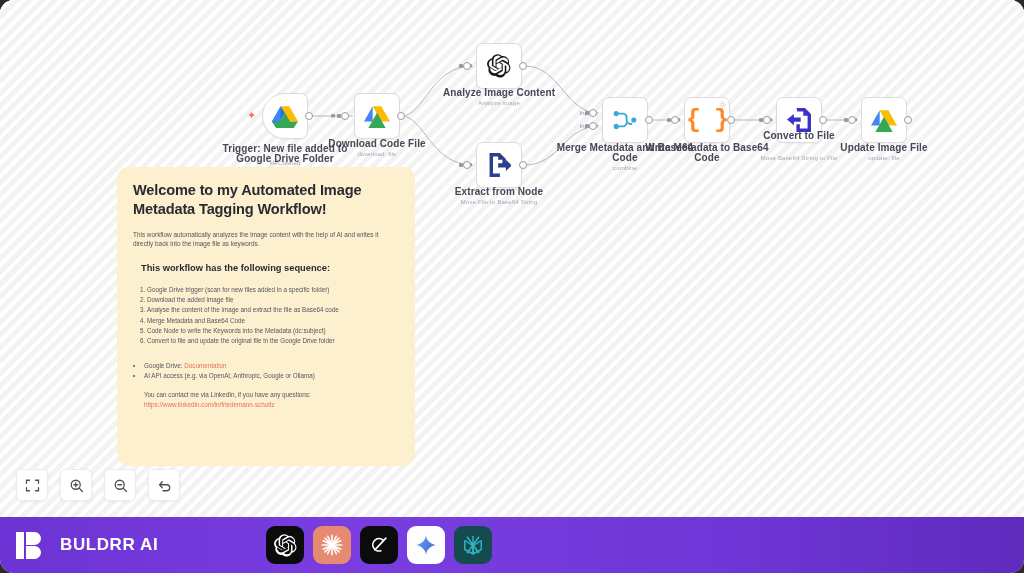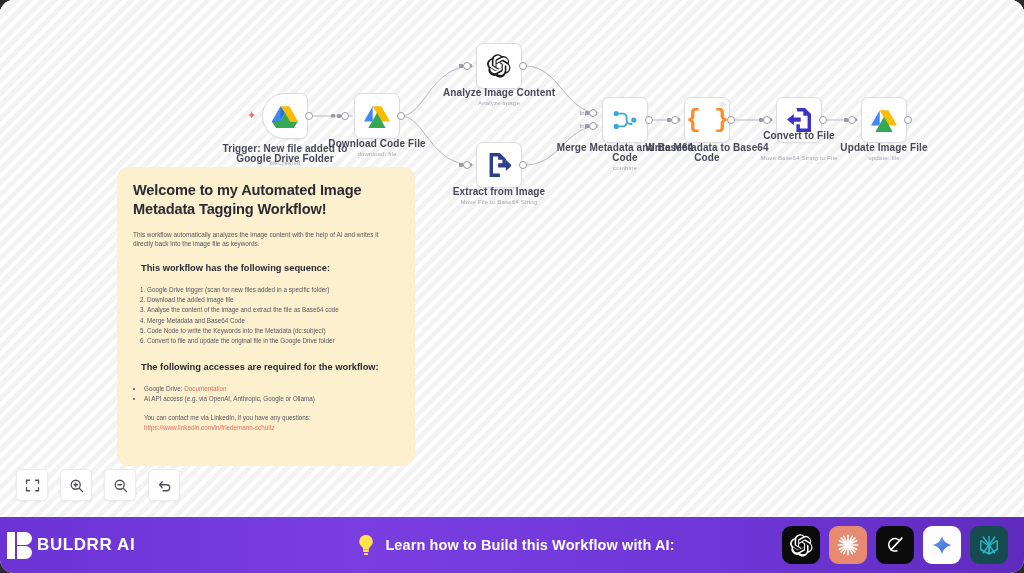--- a/index.html
+++ b/index.html
@@ -192,22 +192,22 @@
 
   
   #banner {
     position: absolute;
     left: 0; bottom: 0;
     width: 1024px; height: 56px;
     background: linear-gradient(90deg, #6c33d4 0%, #7a3ee0 35%, #6e36d6 72%, #5f2bbd 100%);
     display: flex; align-items: center;
   }
   #brand {
-    display: flex; align-items: center; gap: 5px;
-    margin-left: 7px; width: 250px;
+    display: flex; align-items: center; gap: 19px;
+    margin-left: 16px; width: 250px;
   }
   #brand .mark {
     position: relative;
     width: 25px; height: 27px;
   }
   #brand .mark .bar {
     position: absolute; left: 0; top: 0;
     width: 8px; height: 27px; background: #fff;
   }
   #brand .mark .top {
@@ -332,21 +332,21 @@
     <div class="node-sub" style="left:424px; top:99px;">Analyze image</div>
 
     <div class="node" style="left:476px; top:142px;">
       <svg class="extract-ic" viewBox="0 0 28 30">
         <path fill="#2b3f8c" d="M3 1h12l7 7v6h-4V9h-5V5H7v20h8v4H3z"></path>
         <path fill="#2b3f8c" d="M13 13h9v-4l7 6.5-7 6.5v-4h-9z"></path>
       </svg>
     </div>
     <div class="port port-in" style="left:463px; top:161px;"></div>
     <div class="port" style="left:519px; top:161px;"></div>
-    <div class="node-label" style="left:424px; top:187px;">Extract from Image</div>
+    <div class="node-label" style="left:424px; top:187px;">Extract from Node</div>
     <div class="node-sub" style="left:424px; top:198px;">Move File to Base64 String</div>
 
     <div class="io-label" style="left:566px; top:110px;">Input 1</div>
     <div class="io-label" style="left:566px; top:123px;">Input 2</div>
     <div class="node" style="left:602px; top:97px;">
       <svg class="merge-ic" viewBox="0 0 30 26">
         <g fill="none" stroke="#3aa8d8" stroke-width="2.4">
           <path d="M6 5h6a5 5 0 0 1 5 5v3a5 5 0 0 0 5 5h2"></path>
           <path d="M6 21h6a5 5 0 0 0 5-5"></path>
         </g>
@@ -401,21 +401,20 @@
       <p class="intro">This workflow automatically analyzes the image content with the help of AI and writes it directly back into the image file as keywords.</p>
       <h2>This workflow has the following sequence:</h2>
       <ol>
         <li>Google Drive trigger (scan for new files added in a specific folder)</li>
         <li>Download the added image file</li>
         <li>Analyse the content of the image and extract the file as Base64 code</li>
         <li>Merge Metadata and Base64 Code</li>
         <li>Code Node to write the Keywords into the Metadata (dc:subject)</li>
         <li>Convert to file and update the original file in the Google Drive folder</li>
       </ol>
-      <h2>The following accesses are required for the workflow:</h2>
       <ul>
         <li><span>Google Drive: </span><span class="lnk">Documentation</span></li>
         <li>AI API access (e.g. via OpenAI, Anthropic, Google or Ollama)</li>
       </ul>
       <p class="contact">
         <span>You can contact me via LinkedIn, if you have any questions:</span><br>
         <span class="url">https://www.linkedin.com/in/friedemann-schultz</span>
       </p>
     </div>
 
@@ -451,28 +450,20 @@
 
     <div id="brand">
       <div class="mark">
         <div class="bar"></div>
           <div class="top"></div>
           <div class="bot"></div>
       </div>
       <div class="name">BULDRR AI</div>
     </div>
 
-    <div id="cta">
-      <svg width="20" height="22" viewBox="0 0 20 22">
-        <path fill="#ffe14d" d="M10 1a6.6 6.6 0 0 0-4 11.9c.6.5.9 1.1 1 1.8l.1 1h5.8l.1-1c.1-.7.4-1.3 1-1.8A6.6 6.6 0 0 0 10 1z"></path>
-        <rect x="7" y="16" width="6" height="1.9" rx=".9" fill="#ffe14d"></rect>
-        <rect x="7.9" y="19" width="4.2" height="1.9" rx=".9" fill="#ffe14d"></rect>
-      </svg>
-      <div class="cta-text">Learn how to Build this Workflow with AI:</div>
-    </div>
 
     <div id="ai-icons">
       <div class="ai-ic ai-openai">
         <svg width="23" height="23" viewBox="0 0 32 32">
           <path fill="#ffffff" d="M29 13.1a7.9 7.9 0 0 0-.7-6.5 8 8 0 0 0-8.6-3.8A8 8 0 0 0 6.6 5.5a7.9 7.9 0 0 0-5.3 3.8 8 8 0 0 0 1 9.4 7.9 7.9 0 0 0 .7 6.5 8 8 0 0 0 8.6 3.8 7.9 7.9 0 0 0 13.1-2.7 7.9 7.9 0 0 0 5.3-3.8 8 8 0 0 0-1-9.4zM17.8 28.1a5.9 5.9 0 0 1-3.8-1.4l.2-.1 6.3-3.6a1 1 0 0 0 .5-.9v-8.8l2.7 1.5v7.3a6 6 0 0 1-5.9 6zM5.1 22.7a5.9 5.9 0 0 1-.7-4l.2.1 6.3 3.7a1 1 0 0 0 1 0l7.7-4.5v3.1l-6.4 3.7a6 6 0 0 1-8.1-2.1zM3.4 10.4a5.9 5.9 0 0 1 3.1-2.6v7.4a1 1 0 0 0 .5.9l7.7 4.4-2.7 1.6-6.4-3.7a6 6 0 0 1-2.2-8zm21.9 5.1l-7.7-4.5 2.7-1.5 6.4 3.7a6 6 0 0 1-.9 10.8v-7.5a1 1 0 0 0-.5-.9zm2.7-4l-.2-.1-6.3-3.7a1 1 0 0 0-1 0l-7.7 4.5V9.1l6.4-3.7a6 6 0 0 1 8.8 6.2zM11.3 17l-2.7-1.6V8.1a6 6 0 0 1 9.8-4.6l-.2.1-6.3 3.6a1 1 0 0 0-.5.9zm1.4-3.2l3.4-2 3.4 2v3.9l-3.4 2-3.4-2z"></path>
         </svg>
       </div>
       <div class="ai-ic ai-claude">
         <svg width="24" height="24" viewBox="0 0 32 32">
           <g stroke="#ffffff" stroke-width="2.1" stroke-linecap="round">

